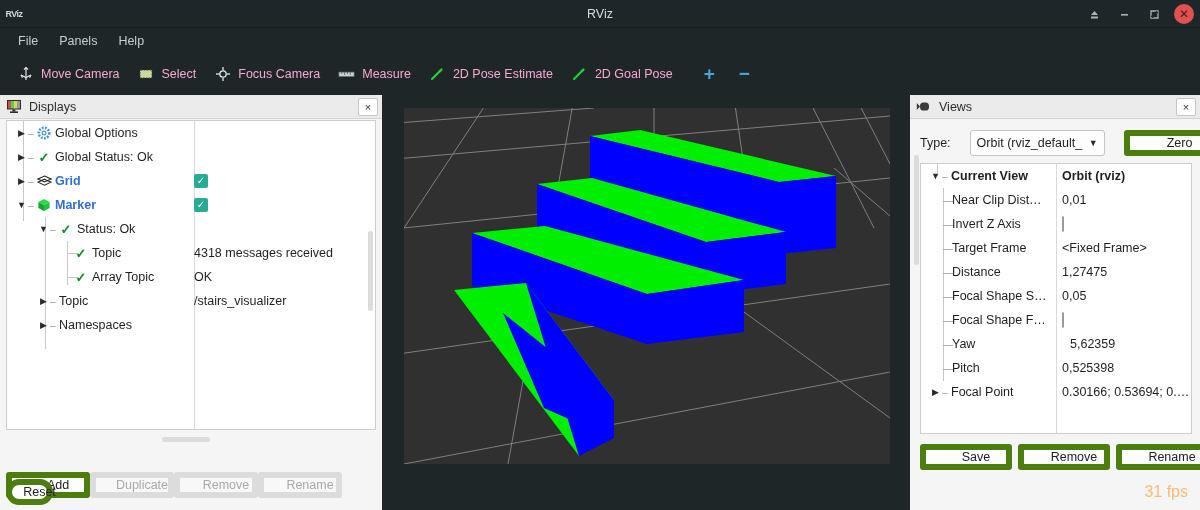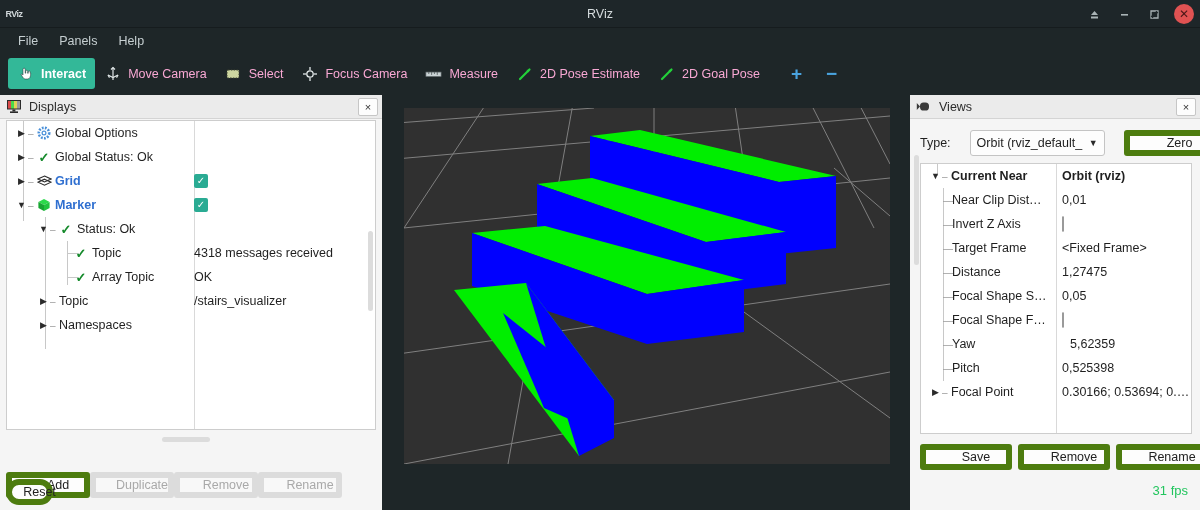--- a/index.html
+++ b/index.html
@@ -124,21 +124,21 @@
   }
   .btn.disabled { color: #a9a9a9; background: #f8f8f8; border-color: #dcdcdc; }
 
   #disp-buttons { position: absolute; left: 6px; top: 464px; display: flex; gap: 0; margin-top: 8px; }
   #disp-buttons .btn { width: 84px; }
   #reset-btn { position: absolute; left: 6px; top: 479px; width: 47px; border-radius: 13px; }
 
   #views-buttons { position: absolute; left: 920px; top: 444px; display: flex; gap: 6px; }
   #views-buttons .btn { width: 92px; }
 
-  #fps { position: absolute; right: 12px; top: 483px; font-size: 13px; color: #22c55e; }
+  #fps { position: absolute; right: 12px; top: 483px; font-size: 16px; color: #fdba74; }
 
   
   #views-typerow { position: absolute; left: 920px; top: 130px; display: flex; align-items: center; gap: 19px; }
   .type-label { font-size: 12.5px; color: #1f1f1f; }
   .combo {
     width: 135px; height: 26px; border: 1px solid #c4c4c4; border-radius: 3px; background: #fdfdfd;
     display: flex; align-items: center; padding: 0 6px; font-size: 12.5px; color: #1f1f1f;
     justify-content: space-between; overflow: hidden; white-space: nowrap;
   }
   .combo .carrow { font-size: 9px; color: #2a2a2a; }
@@ -193,28 +193,20 @@
   </div>
 
   <div class="menubar">
     <div class="menu-item">File</div>
     <div class="menu-item">Panels</div>
     <div class="menu-item">Help</div>
   </div>
 
   <div class="toolbar">
 
-    <div class="tool active">
-      <span class="ico">
-        <svg width="16" height="16" viewBox="0 0 16 16">
-            <path d="M5 9V3.3a1.1 1.1 0 0 1 2.2 0V7.2h.5V5.3a1 1 0 0 1 2 0v2h.5V6a1 1 0 0 1 2 0v1.3h.5v0.4c0 3-1 5.3-3.3 5.3H7.4C6 13 5 11.8 4.2 10.3L3.3 8.8c-.3-.6.5-1.2 1-.7L5 9z" fill="#ffffff" stroke="#1e2628" stroke-width="0.5"></path>
-          </svg>
-      </span>
-      <span>Interact</span>
-    </div>
 
     <div class="tool">
       <span class="ico">
         <svg width="16" height="16" viewBox="0 0 16 16" stroke="#e2e8e9" stroke-width="1.2" fill="none">
           <path d="M8 1.5 V14"></path>
             <path d="M6 3.5 L8 1.5 L10 3.5"></path>
           <path d="M3 9 L8 11.5 L13 9"></path>
             <path d="M3 9 L4.5 11.6"></path>
             <path d="M13 9 L11.5 11.6"></path>
         </svg>
@@ -464,21 +456,21 @@
   </div>
 
   <div id="views-tree" class="tree-wrap">
     <div class="tree-col-divider" style="left:135px;"></div>
     <div class="vline" style="left:16px; top:0px; height:12px;"></div>
     <div class="vline" style="left:22px; top:24px; height:193px;"></div>
 
     <div class="trow" style="padding-left:8px;">
       <span class="arrow open">▼</span>
       <span class="dash">–</span>
-      <span class="tlabel bold">Current Near</span>
+      <span class="tlabel bold">Current View</span>
       <span class="tval bold" style="left:141px;">Orbit (rviz)</span>
     </div>
 
     <div class="trow" style="padding-left:22px;">
       <span class="dash">—</span>
       <span class="tlabel">Near Clip Dist…</span>
       <span class="tval" style="left:141px;">0,01</span>
     </div>
 
     <div class="trow" style="padding-left:22px;">

